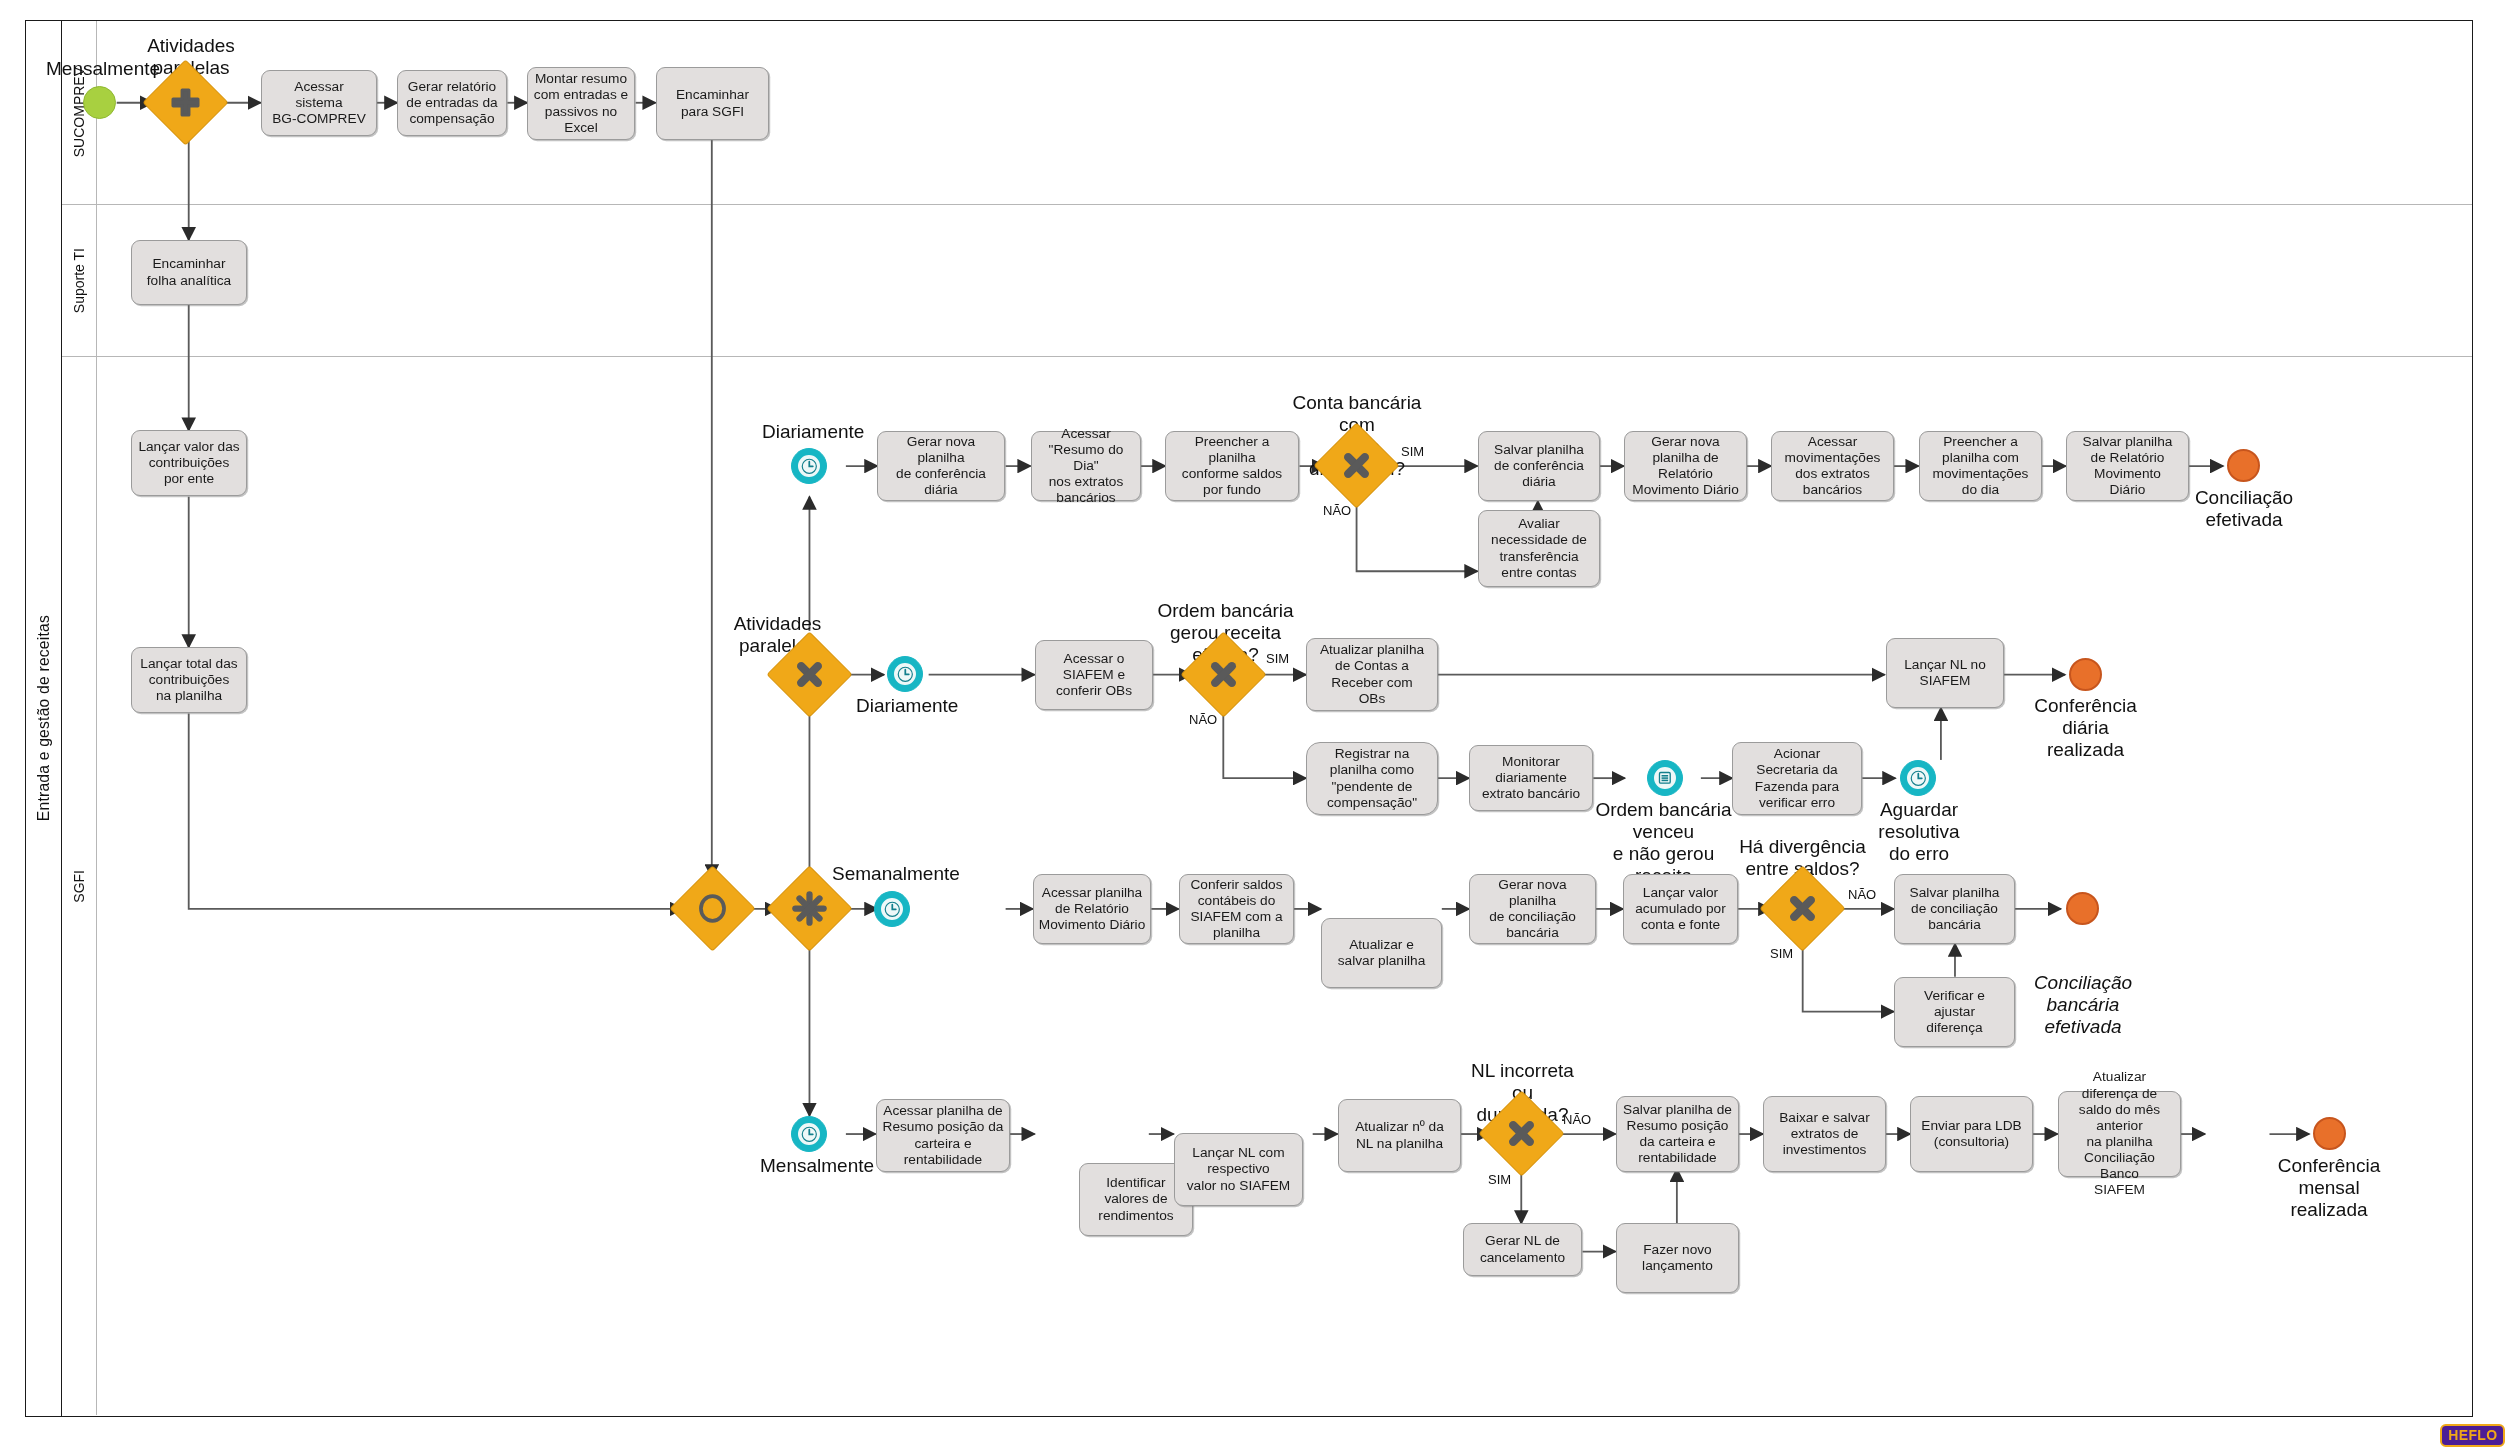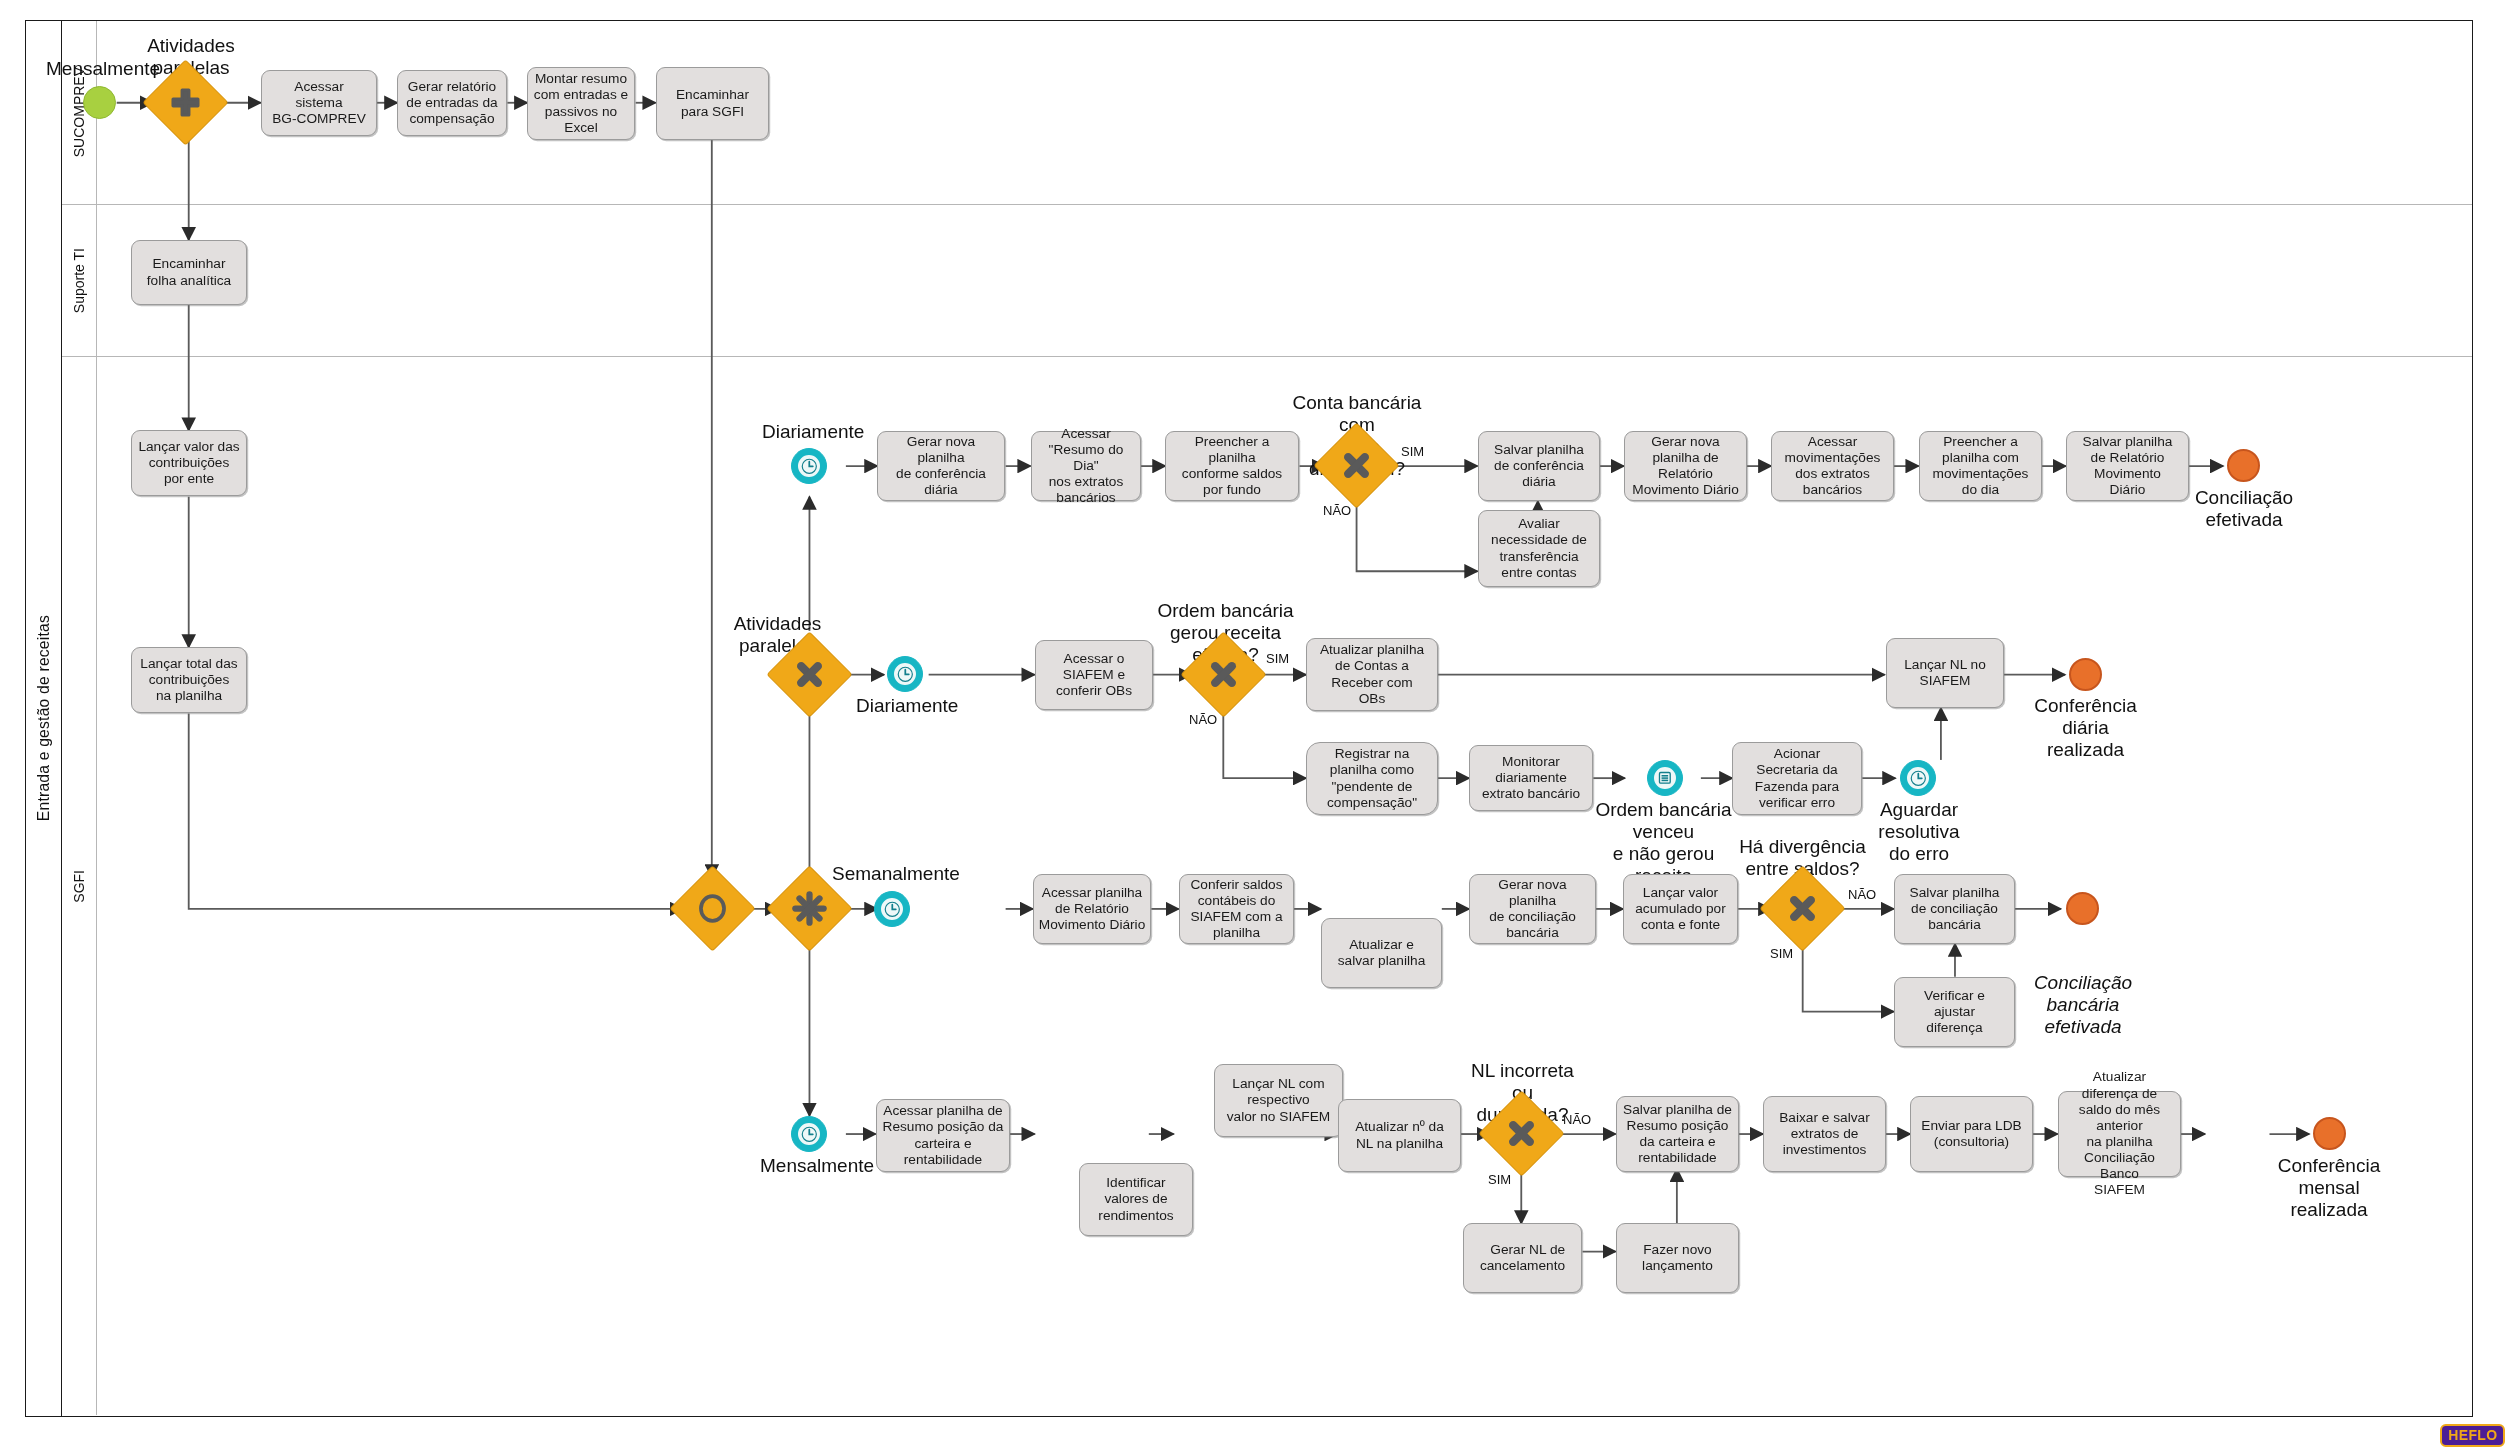--- a/index.html
+++ b/index.html
@@ -554,41 +554,41 @@
   </div>
   <div class="lbl" style="left:760px; top:1155px; width:99px;">Mensalmente</div>
 
   <div class="task" style="left:876px; top:1099px; width:134px; height:73px;">Acessar planilha de
 Resumo posição da
 carteira e
 rentabilidade</div>
   <div class="task" style="left:1035px; top:1163px; width:114px; height:73px;margin-left:44px;">Identificar
 valores de
 rendimentos</div>
-  <div class="task" style="left:1174px; top:1064px; width:129px; height:73px;margin-left:40px;">Lançar NL com
+  <div class="task" style="left:1174px; top:1133px; width:129px; height:73px;">Lançar NL com
 respectivo
 valor no SIAFEM</div>
   <div class="task" style="left:1338px; top:1099px; width:123px; height:73px;">Atualizar nº da
 NL na planilha</div>
 
   <div class="lbl" style="left:1461px; top:1060px; width:123px;">NL incorreta ou
 duplicada?</div>
   <div class="gw" style="left:1491px; top:1103px;"></div>
   <div class="gw-ic" style="left:1491px; top:1103px;">
     <svg width="35" height="35" viewBox="0 0 42 42">
       <g stroke="#5a5a5a" stroke-width="10" stroke-linecap="round">
         <line x1="11" y1="11" x2="31" y2="31"></line>
           <line x1="31" y1="11" x2="11" y2="31"></line>
       </g>
     </svg>
   </div>
   <div class="flow-lbl" style="left:1563px; top:1112px;">NÃO</div>
   <div class="flow-lbl" style="left:1488px; top:1172px;">SIM</div>
 
-  <div class="task" style="left:1463px; top:1223px; width:119px; height:70px;text-align:right;">Gerar NL de
+  <div class="task" style="left:1463px; top:1223px; width:119px; height:53px;">Gerar NL de
 cancelamento</div>
   <div class="task" style="left:1616px; top:1223px; width:123px; height:70px;">Fazer novo
 lançamento</div>
 
   <div class="task" style="left:1616px; top:1096px; width:123px; height:76px;">Salvar planilha de
 Resumo posição
 da carteira e
 rentabilidade</div>
   <div class="task" style="left:1763px; top:1096px; width:123px; height:76px;">Baixar e salvar
 extratos de

